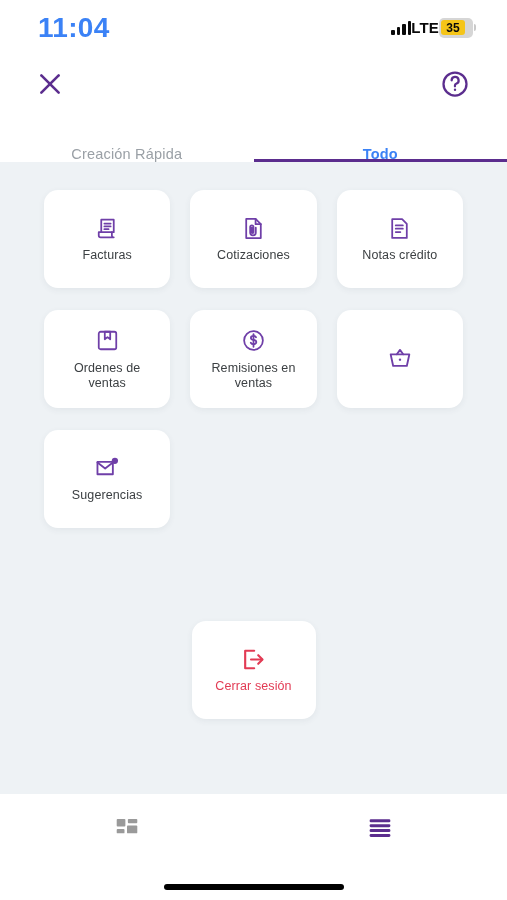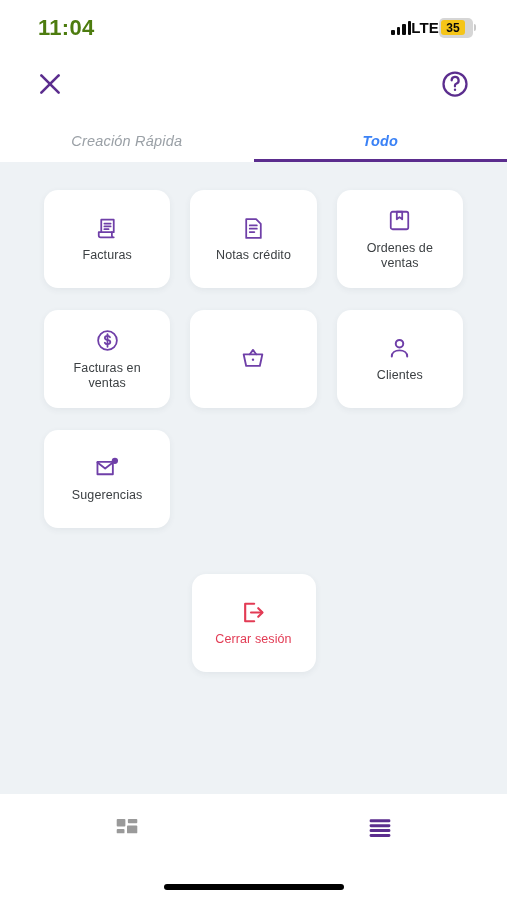--- a/index.html
+++ b/index.html
@@ -28,23 +28,23 @@
   .status-bar {
     height: 55px;
     flex: 0 0 55px;
     display: flex;
     align-items: center;
     justify-content: space-between;
     padding: 0 34px 0 38px;
     background: #ffffff;
   }
   .status-time {
-    font-size: 22px;
+    font-size: 28px;
     font-weight: bold;
-    color: #4d7c0f;
+    color: #3b82f6;
     letter-spacing: 0.3px;
   }
   .status-right {
     display: flex;
     align-items: center;
   }
   .signal-bars {
     display: flex;
     align-items: flex-end;
     gap: 2px;
@@ -120,26 +120,25 @@
 
   
   .tabs {
     flex: 0 0 49px;
     display: flex;
     background: #ffffff;
   }
   .tab {
     flex: 1;
     display: flex;
-    align-items: center;
+    align-items: flex-end;
     justify-content: center;
     padding-top: 6px;
     position: relative;
     cursor: pointer;
-    font-style: italic;
   }
   .tab span {
     font-size: 14.5px;
     letter-spacing: 0.2px;
   }
   .tab.inactive span { color: #9aa0a6; }
   .tab.active span { color: #3b82f6; font-weight: bold; }
   .tab.active::after {
     content: "";
     position: absolute;
@@ -192,20 +191,21 @@
   }
 
   .logout-row {
     display: flex;
     justify-content: center;
     margin-top: 46px;
   }
   .card.logout {
     width: 124px;
     height: 98px;
+    margin-top: 47px;
   }
   .card.logout .card-label { color: #e23b54; }
 
   
   .bottom-nav {
     flex: 0 0 80px;
     background: #ffffff;
     display: flex;
     align-items: center;
     padding: 0 0 8px 0;
@@ -288,20 +288,30 @@
             <path d="M6 3.5h12v12H6z"></path>
             <path d="M6 15.5H3.6v3.2a1.8 1.8 0 0 0 1.8 1.8H18a1.8 1.8 0 0 1-1.8-1.8V15.5"></path>
             <line x1="9" y1="7.3" x2="15" y2="7.3"></line>
             <line x1="9" y1="10" x2="15" y2="10"></line>
             <line x1="9" y1="12.6" x2="13" y2="12.6"></line>
           </svg>
         </div>
         <div class="card-label">Facturas</div>
       </div>
 
+      <div class="card">
+        <div class="card-icon">
+          <svg width="25" height="25" viewBox="0 0 24 24" fill="none" stroke="#6f3fa8" stroke-width="1.7" stroke-linecap="round" stroke-linejoin="round">
+            <path d="M5 2.8h9l5 5v13.4H5z"></path>
+            <path d="M14 2.8v5h5"></path>
+            <path d="M14.2 11.2v4.6a2.7 2.7 0 0 1-5.4 0v-5.3a1.6 1.6 0 0 1 3.2 0v5.1a.8.8 0 0 1-1.6 0v-4.4"></path>
+          </svg>
+        </div>
+        <div class="card-label">Cotizaciones</div>
+      </div>
 
       <div class="card">
         <div class="card-icon">
           <svg width="25" height="25" viewBox="0 0 24 24" fill="none" stroke="#6f3fa8" stroke-width="1.7" stroke-linecap="round" stroke-linejoin="round">
             <path d="M5 3h9.5L19 7.5V21H5z"></path>
             <line x1="8.4" y1="9" x2="15.2" y2="9"></line>
             <line x1="8.4" y1="12.2" x2="15.2" y2="12.2"></line>
             <line x1="8.4" y1="15.4" x2="12.8" y2="15.4"></line>
           </svg>
         </div>
@@ -320,42 +330,33 @@
       </div>
 
       <div class="card">
         <div class="card-icon">
           <svg width="25" height="25" viewBox="0 0 24 24" fill="none" stroke="#6f3fa8" stroke-width="1.7" stroke-linecap="round" stroke-linejoin="round">
             <circle cx="12" cy="12" r="9"></circle>
             <path d="M14.4 8.9a2.6 2.6 0 0 0-2.4-1.3c-1.4 0-2.5.8-2.5 1.9s1 1.6 2.5 1.9c1.6.3 2.7.9 2.7 2.1s-1.2 2-2.7 2a2.8 2.8 0 0 1-2.6-1.4"></path>
             <line x1="12" y1="6" x2="12" y2="18"></line>
           </svg>
         </div>
-        <div class="card-label">Facturas en ventas</div>
+        <div class="card-label">Remisiones en ventas</div>
       </div>
 
       <div class="card">
         <div class="card-icon">
           <svg width="26" height="26" viewBox="0 0 24 24" fill="none" stroke="#6f3fa8" stroke-width="1.7" stroke-linecap="round" stroke-linejoin="round">
             <path d="M9.1 7.6 12 3.6l2.9 4"></path>
             <path d="M3.4 7.8h17.2l-2.3 10.6H5.7z"></path>
             <circle cx="12" cy="12.6" r="1.1" fill="#6f3fa8" stroke="none"></circle>
           </svg>
         </div>
       </div>
 
-      <div class="card">
-        <div class="card-icon">
-          <svg width="25" height="25" viewBox="0 0 24 24" fill="none" stroke="#6f3fa8" stroke-width="1.9" stroke-linecap="round" stroke-linejoin="round">
-            <circle cx="12" cy="7.4" r="3.6"></circle>
-            <path d="M4.6 19.6c0-3.6 3.3-5.8 7.4-5.8s7.4 2.2 7.4 5.8"></path>
-          </svg>
-        </div>
-        <div class="card-label">Clientes</div>
-      </div>
 
       <div class="card">
         <div class="card-icon">
           <svg width="26" height="26" viewBox="0 0 24 24" fill="none" stroke="#6f3fa8" stroke-width="1.7" stroke-linecap="round" stroke-linejoin="round">
             <path d="M3.2 6.4h14.2v11.4H3.2z"></path>
             <path d="m3.2 7 7.1 5.4L17.4 7"></path>
             <circle cx="19.3" cy="5.4" r="2.9" fill="#6f3fa8" stroke="none"></circle>
           </svg>
         </div>
         <div class="card-label">Sugerencias</div>

